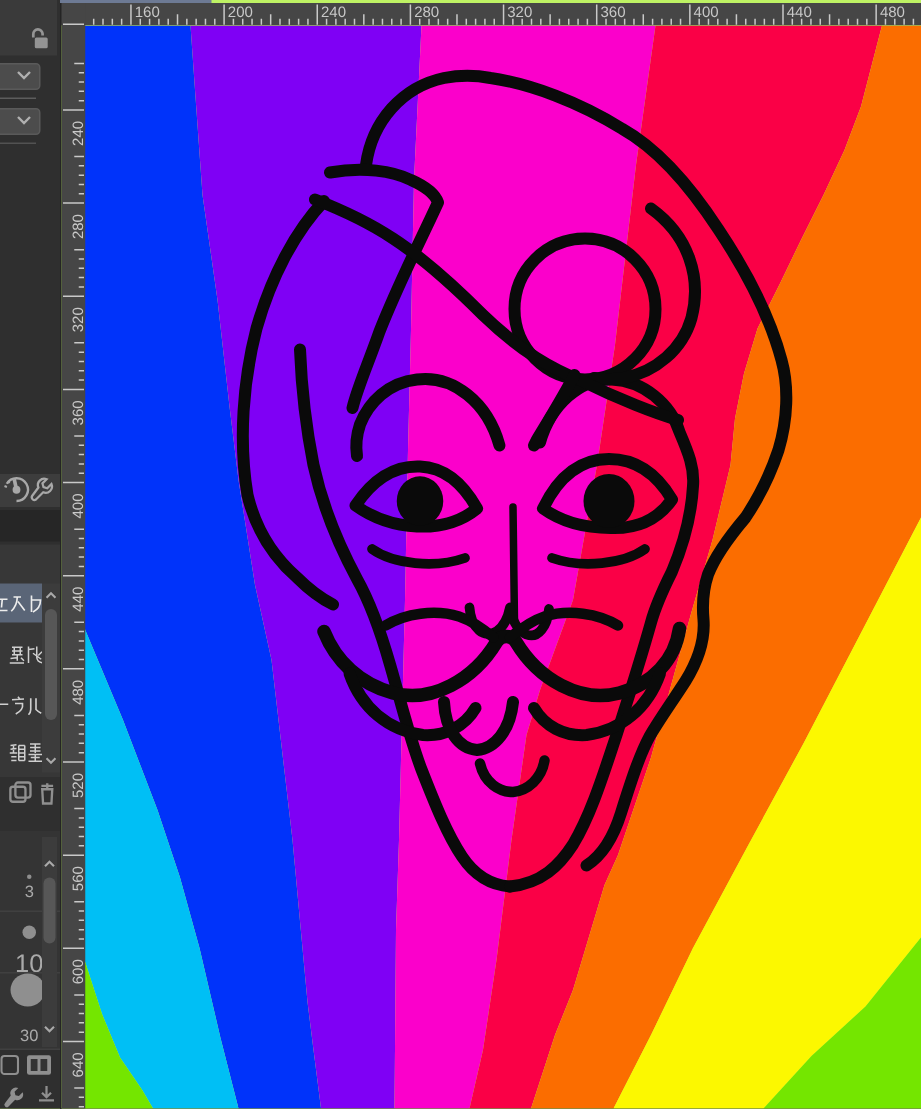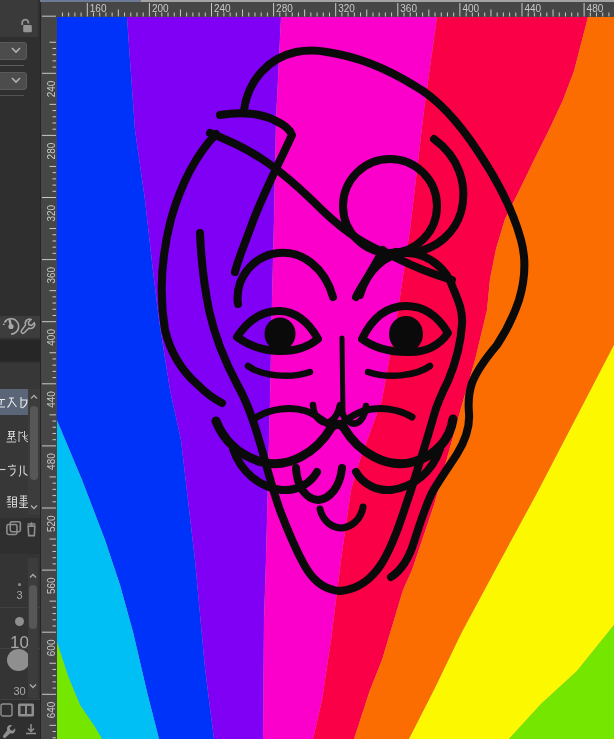--- a/index.html
+++ b/index.html
@@ -1,19 +1,19 @@
 <!DOCTYPE html>
 <html><head><meta charset="utf-8">
 <style>
 html,body{margin:0;padding:0;}
 body{width:614px;height:739px;overflow:hidden;background:#2f2f2f;font-family:"Liberation Sans",sans-serif;}
 .abs{position:absolute;}
 </style></head>
 <body>
-<div class="abs" style="left:0;top:0;width:614px;height:739px;background:#a3a3a3;">
+<div class="abs" style="left:0;top:0;width:614px;height:739px;background:#bef264;">
 
 <div class="abs" style="left:40px;top:0;width:101px;height:2.5px;background:#6d7a94;"></div>
 
 <svg class="abs" style="left:56.0px;top:17px;" width="558px" height="722px" viewBox="56 17 558 722">
 <polygon points="56,17 127,17 130,60 135,130 145,200 153,271 159,320 170,390 181,440 195,560 201,625 205,668 209,700 214,739 159,739 159,739 147,692 133,632 120,585 105,540 82,480 56,418" fill="#0033fa"></polygon>
 <polygon points="127,17 281,17 276,120 274,220 272,300 270,400 268,480 266,560 264,620 263,739 214,739 209,700 205,668 201,625 195,560 181,440 170,390 159,320 153,271 145,200 135,130 130,60 127,17" fill="#7f00f5"></polygon>
 <polygon points="281,17 437,17 424,110 410,230 398,310 382,400 360,460 351,490 341,560 331,640 322,700 313,739 263,739 264,620 266,560 268,480 270,400 272,300 274,220 276,120 281,17" fill="#fb00cb"></polygon>
 <polygon points="437,17 588,17 574,71 563,100 549,130 534,160 520,189 505,219 496,249 490,279 487,310 475,360 461,408 434,505 412,570 403,590 382,660 370,690 354,739 313,739 322,700 331,640 341,560 351,490 360,460 382,400 398,310 410,230 424,110 437,17" fill="#fa0046"></polygon>
 <polygon points="588,17 614,17 614,345 575,420 536,495 498,565 462,632 434,690 409,739 354,739 370,690 382,660 403,590 412,570 434,505 461,408 475,360 487,310 490,279 496,249 505,219 520,189 534,160 549,130 563,100 574,71 588,17" fill="#fb6d00"></polygon>
 <polygon points="614,345 614,625 614,625 577,671 541,704 509,739 409,739 434,690 462,632 498,565 536,495 575,420 614,345" fill="#fcf800"></polygon>

